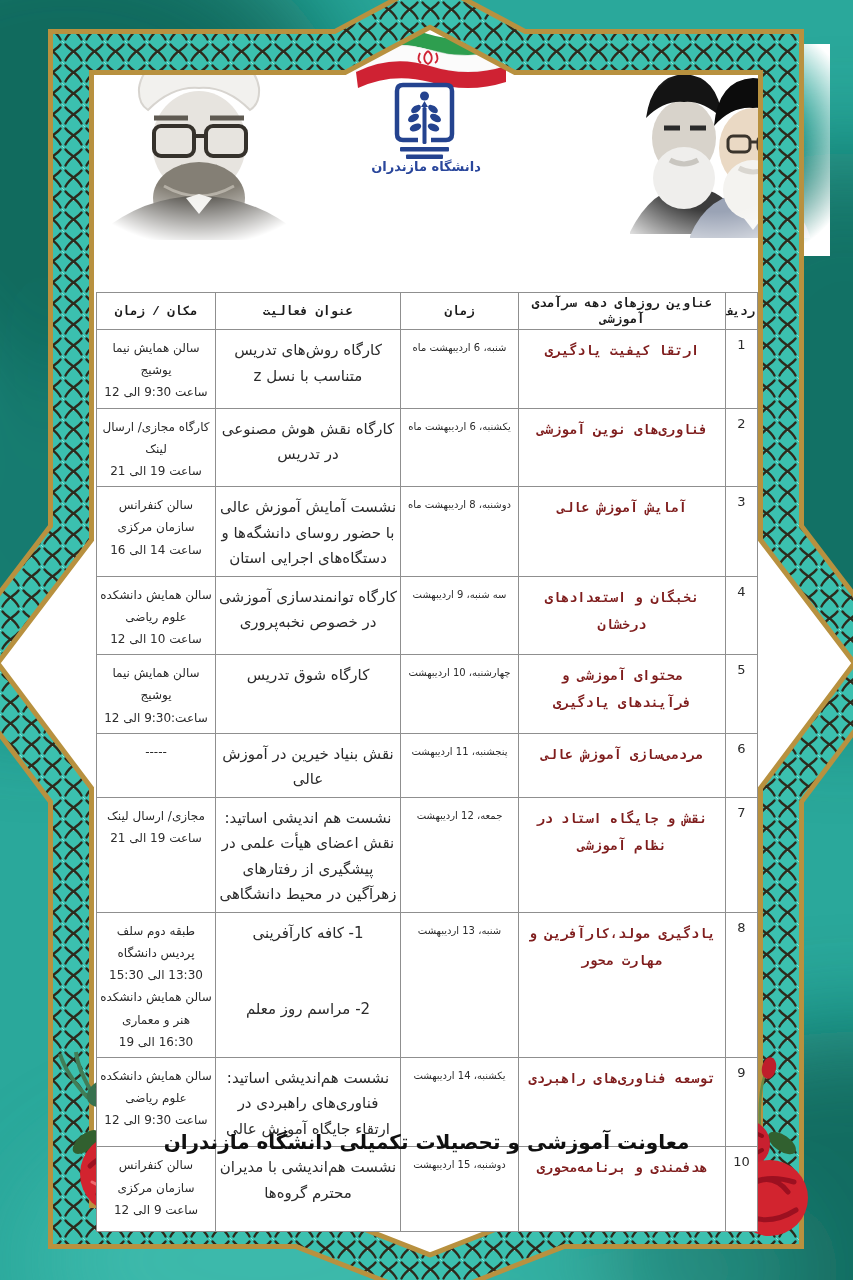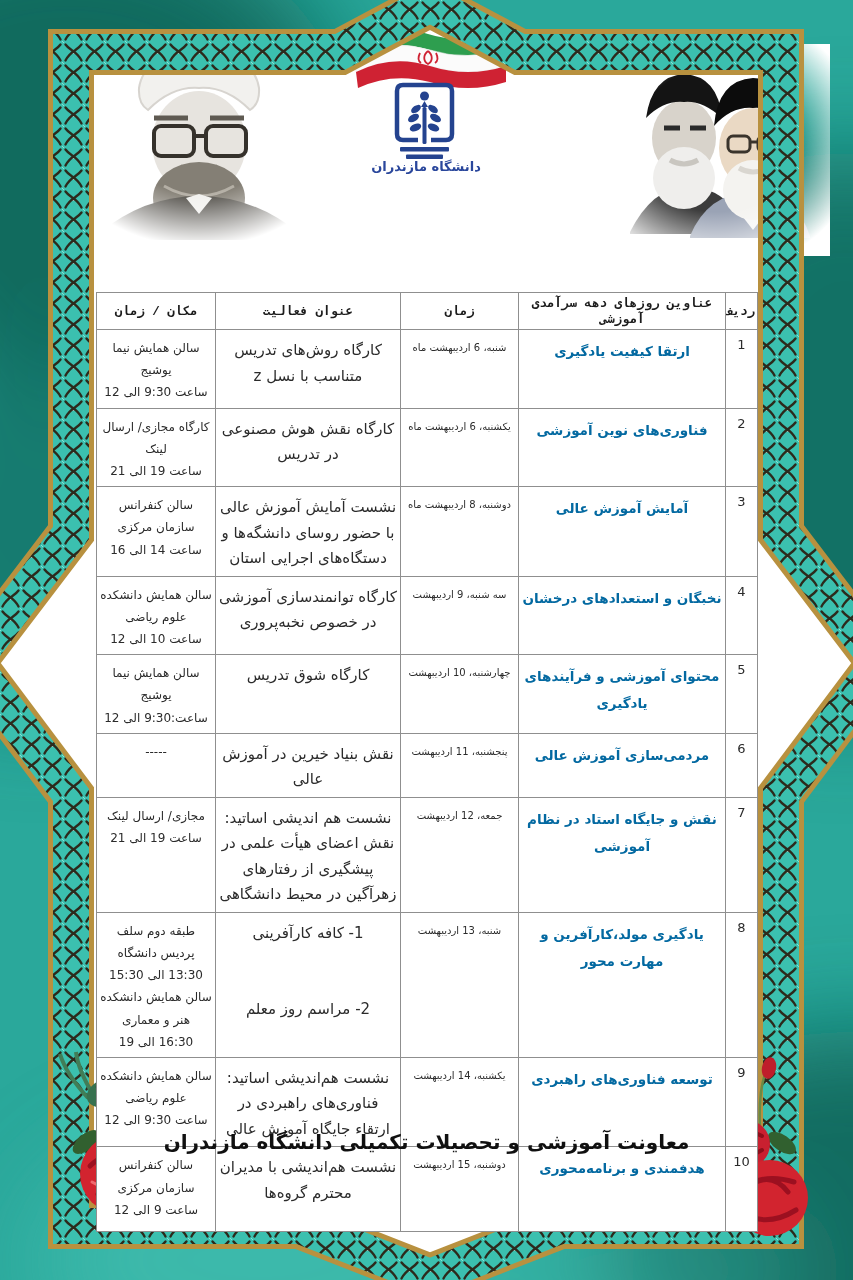--- a/index.html
+++ b/index.html
@@ -25,21 +25,21 @@
   }
   th,td{
     border:1px solid #8f8f8f;text-align:center;vertical-align:top;
     color:#2b2b2b;padding:4px 3px;white-space:pre-line;overflow:hidden;
   }
   thead th{
     font-size:12.5px;font-weight:bold;height:27px;vertical-align:middle;
     padding:2px;color:#1c1c1c;font-family:Liberation Mono, monospace;
   }
   td.col-no{font-size:13px;padding-top:7px;}
-  td.col-title{font-size:13.5px;font-weight:bold;line-height:2.0;padding-top:8px;color:#0369a1;}
+  td.col-title{font-size:13.5px;font-weight:bold;line-height:2.0;padding-top:8px;color:#7f1d1d;font-family:Liberation Mono, monospace;}
   td.col-time{font-size:10px;line-height:2.0;padding-top:8px;}
   td.col-activity{font-size:15px;line-height:1.7;padding-top:8px;}
   td.col-place{font-size:12px;line-height:1.85;padding-top:7px;}
   .footer-text{
     position:absolute;left:150px;right:150px;top:1130px;
     text-align:center;font-weight:bold;font-size:20px;color:#101010;
     direction:rtl;
   }
 </style>
 </head>

